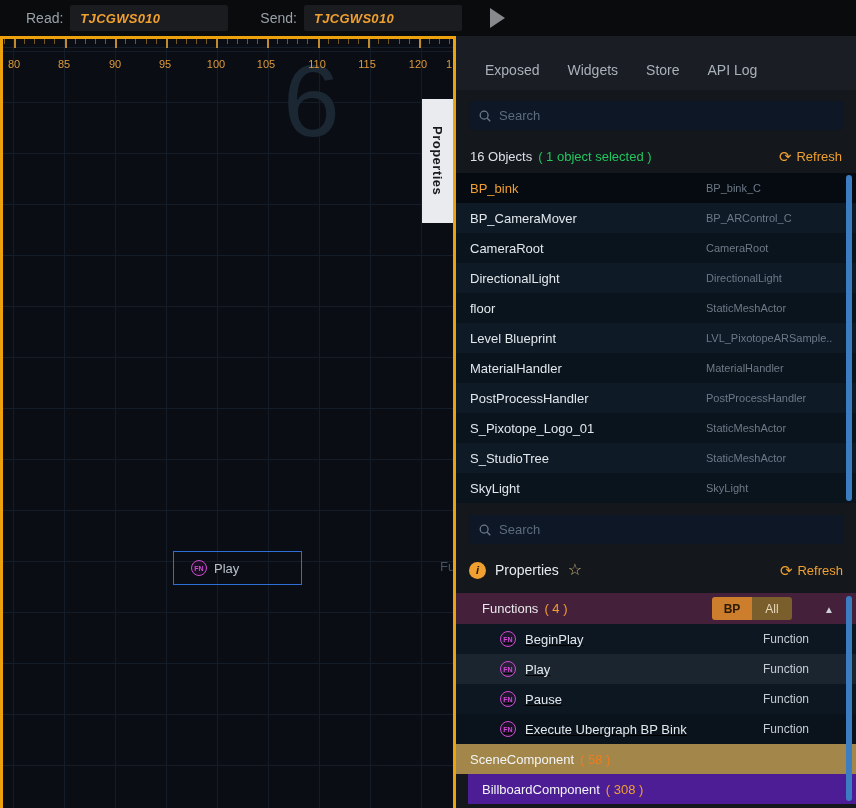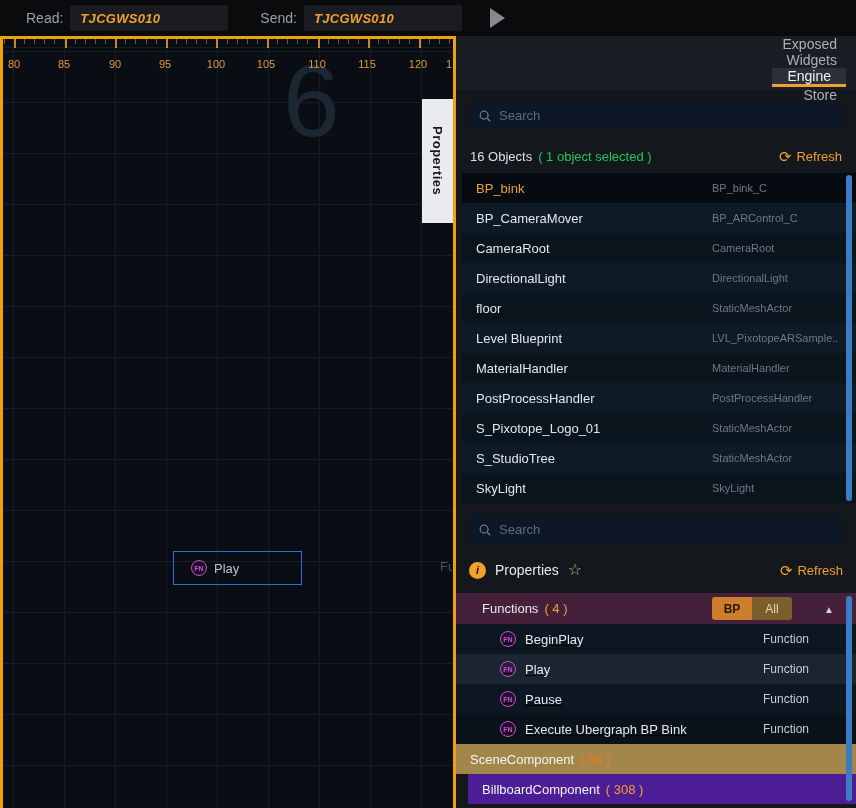--- a/index.html
+++ b/index.html
@@ -28,36 +28,36 @@
   .rn{position:absolute;top:19px;transform:translateX(-50%);color:#de9a3c;font-size:11px;}
   .watermark{position:absolute;left:280px;top:-4px;font-size:102px;line-height:1.3;color:#1c2734;z-index:1;}
   .ghost{position:absolute;left:437px;top:520px;color:#43525f;font-size:13px;z-index:2;white-space:nowrap;}
   .play-overlay{position:absolute;left:170px;top:512px;width:129px;height:34px;border:1px solid #2e6fd6;display:flex;align-items:center;padding-left:17px;gap:7px;z-index:4;cursor:pointer;}
   .play-label{color:#b9c1c9;font-size:13px;}
   .fn-badge{display:inline-flex;align-items:center;justify-content:center;width:16px;height:16px;border-radius:50%;border:1px solid #cf4ad2;color:#cf4ad2;font-size:7px;font-weight:bold;background:rgba(80,20,80,.25);flex:none;}
   .props-tab{position:absolute;right:0;top:60px;width:31px;height:124px;background:#e9ebee;color:#17191d;writing-mode:vertical-rl;display:flex;align-items:center;justify-content:center;font-size:13px;font-weight:bold;letter-spacing:.5px;z-index:5;cursor:pointer;}
 
   
   .panel{position:absolute;left:456px;top:36px;width:400px;height:772px;background:#14171c;}
-  .tabstrip{position:absolute;left:0;top:0;width:100%;height:54px;background:#1a1d23;display:flex;align-items:flex-end;padding-left:20px;flex-direction:column;}
+  .tabstrip{position:absolute;left:0;top:0;width:100%;height:54px;background:#1a1d23;display:flex;align-items:flex-end;padding-left:20px;}
   .tab{height:40px;display:flex;align-items:center;padding:0 9px;margin-right:10px;color:#a9b1ba;font-size:14px;cursor:pointer;white-space:nowrap;}
   .tab.active{background:#2c3037;border-bottom:3px solid #f0a030;color:#eef1f3;padding:0 15px;}
 
   .search{position:absolute;left:13px;width:374px;height:29px;background:#0d1726;border-radius:3px;display:flex;align-items:center;padding:0 9px;gap:7px;cursor:text;}
   .s1{top:65px;} .s2{top:479px;}
   .sph{color:#5c6c7d;font-size:13px;}
   .sicon{width:14px;height:14px;flex:none;}
 
   .objhead{position:absolute;left:0;top:107px;width:100%;height:26px;display:flex;align-items:center;padding:0 14px;font-size:13px;gap:6px;}
   .objcount{color:#dce1e7;}
   .objsel{color:#22c55e;}
   .refresh{margin-left:auto;display:flex;align-items:center;gap:5px;color:#f0a030;font-size:13px;cursor:pointer;}
   .ricon{font-size:15px;line-height:1;}
 
-  .objlist{position:absolute;left:0;top:137px;width:100%;padding-left:6px;}
+  .objlist{position:absolute;left:0;top:137px;width:100%;}
   .orow{height:30px;display:flex;align-items:center;padding-left:14px;position:relative;font-size:13px;cursor:pointer;}
   .orow:nth-child(odd){background:#0a141d;}
   .orow:nth-child(even){background:#0e1a26;}
   .orow.selected{background:#060b11;}
   .oname{color:#e2e7ec;}
   .orow.selected .oname{color:#f0a030;}
   .oclass{position:absolute;left:250px;color:#6d7988;font-size:11px;}
 
   .sb{position:absolute;width:6px;border-radius:3px;background:#3c7dc2;right:4px;cursor:pointer;}
   .sb1{top:139px;height:326px;}
@@ -175,21 +175,20 @@
     <span class="play-label">Play</span>
   </div>
   <div class="props-tab">Properties</div>
 </div>
 
 <div class="panel">
 
   <div class="tabstrip">
     <div class="tab">Exposed</div>
     <div class="tab">Widgets</div>
-    <div class="tab active">Engine</div>
     <div class="tab">Store</div>
     <div class="tab">API Log</div>
   </div>
 
   <div class="search s1">
     <svg class="sicon" viewBox="0 0 16 16">
       <circle cx="7" cy="7" r="4.5" fill="none" stroke="#6a7a8a" stroke-width="1.5"></circle>
       <line x1="10.5" y1="10.5" x2="14" y2="14" stroke="#6a7a8a" stroke-width="1.5"></line>
     </svg>
     <span class="sph">Search</span>

